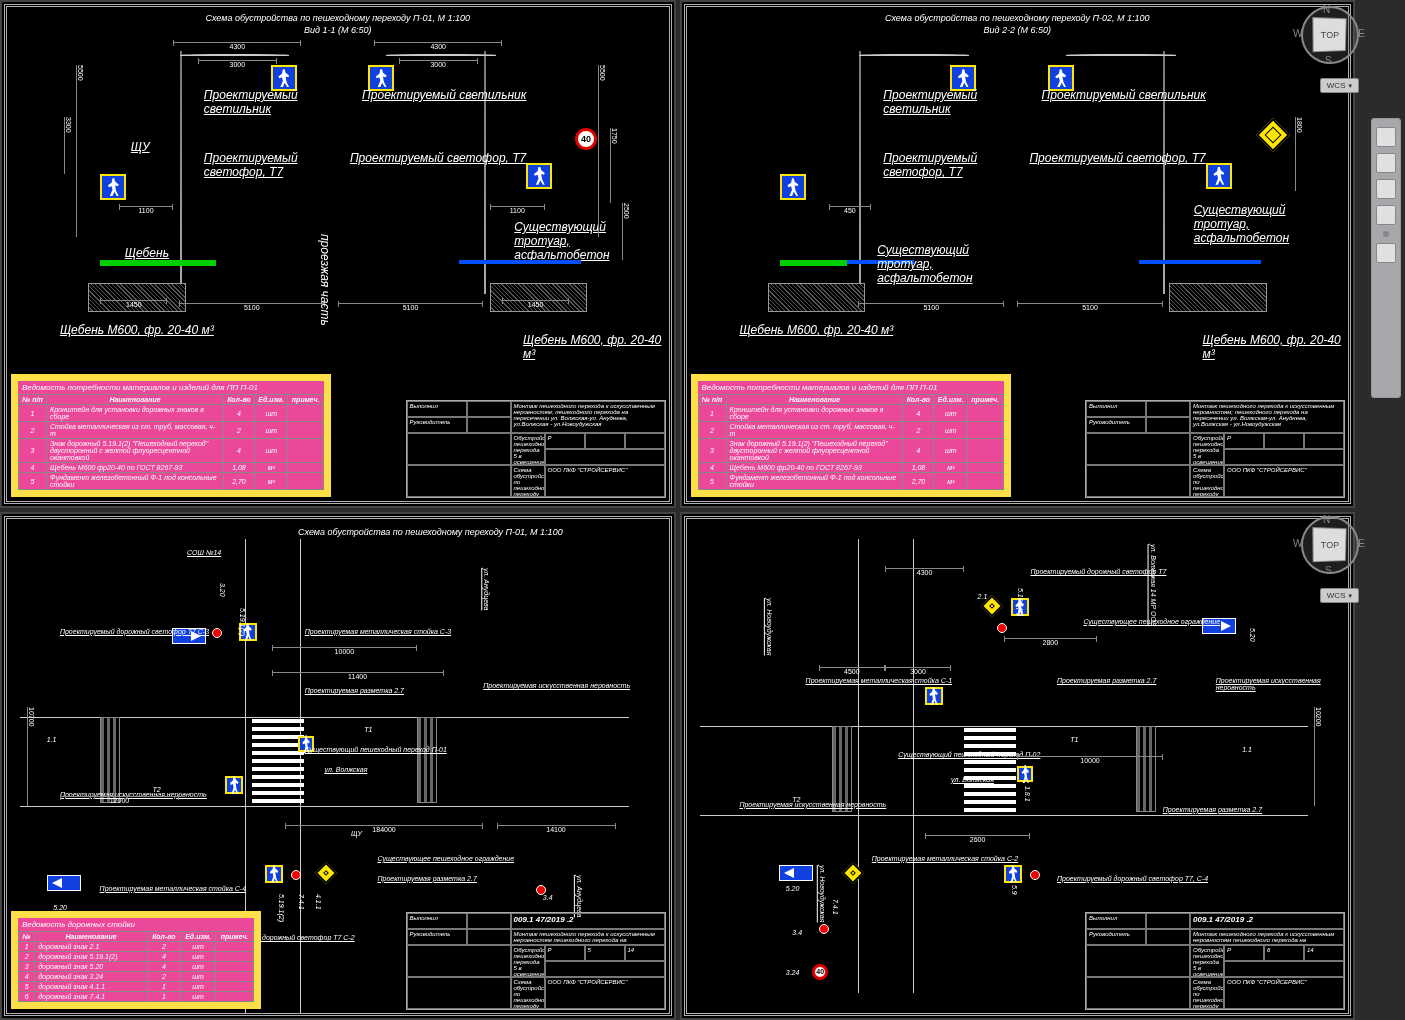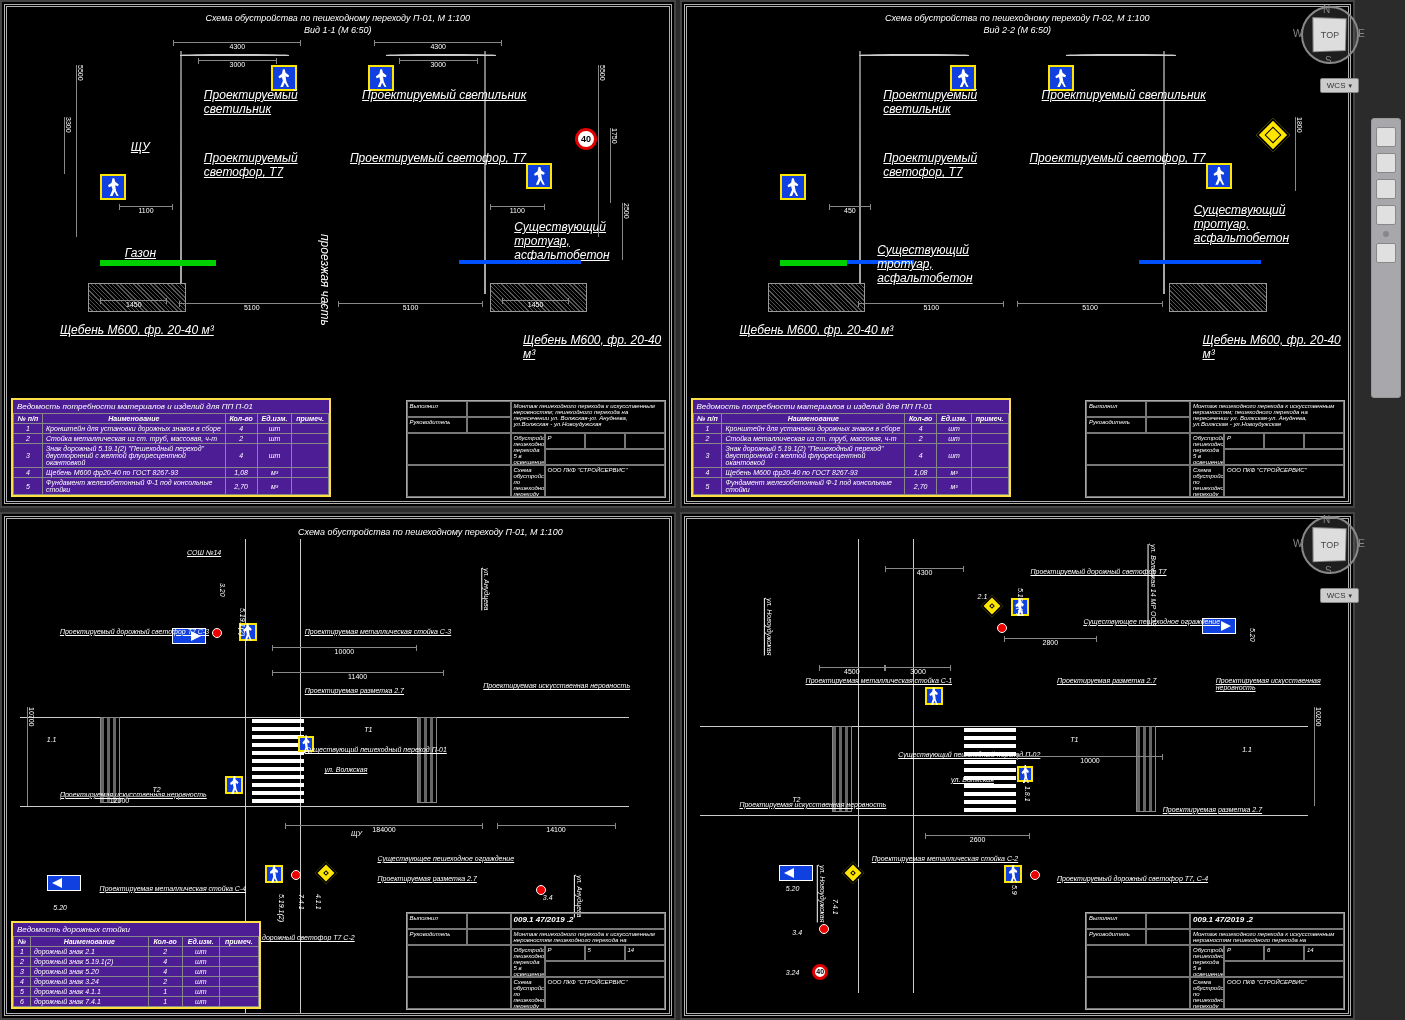--- a/index.html
+++ b/index.html
@@ -169,22 +169,22 @@
   }
   .ann {
     position: absolute;
     font-style: italic;
     font-size: 12px;
     color: #fff;
     text-decoration: underline;
   }
   .table-box {
     position: absolute;
-    border: 2px solid #fde047;
-    background: #4c1d95;
+    border: 7px solid #fde047;
+    background: #ec4899;
   }
   .tbl-title {
     font-style: italic;
     font-size: 8px;
     padding: 2px 4px;
   }
   .tbl {
     width: 100%;
     border-collapse: collapse;
     font-size: 7px;
@@ -274,21 +274,21 @@
         <div class="sign-ped" style="top:10%;left:78%;">
             <div class="ped-glyph"></div>
           </div>
         <div class="sign-ped" style="top:48%;left:22%;">
             <div class="ped-glyph"></div>
           </div>
         <div class="ann" style="top:18%;left:56%;">Проектируемый светильник</div>
         <div class="ann" style="top:36%;left:32%;">ЩУ</div>
         <div class="ann" style="top:40%;left:56%;">Проектируемый светофор, Т7</div>
         <div class="green-strip" style="top:78%;left:22%;width:38%;"></div>
-        <div class="ann" style="top:73%;left:30%;font-style:italic;">Газон</div>
+        <div class="ann" style="top:73%;left:30%;font-style:italic;">Щебень</div>
         <div class="ground-block" style="top:86%;left:18%;width:32%;height:10%;"></div>
         <div class="dim-line" style="top:2%;left:46%;width:42%;">4300</div>
         <div class="dim-line" style="top:8%;left:54%;width:26%;">3000</div>
         <div class="dim-line" style="top:59%;left:28%;width:18%;">1100</div>
         <div class="dim-line" style="top:92%;left:22%;width:22%;">1450</div>
         <div class="dim-vert" style="top:10%;left:14%;height:60%;">5500</div>
         <div class="dim-vert" style="top:28%;left:10%;height:20%;">3300</div>
       </div>
 
       <div class="elev-half elev-right">

